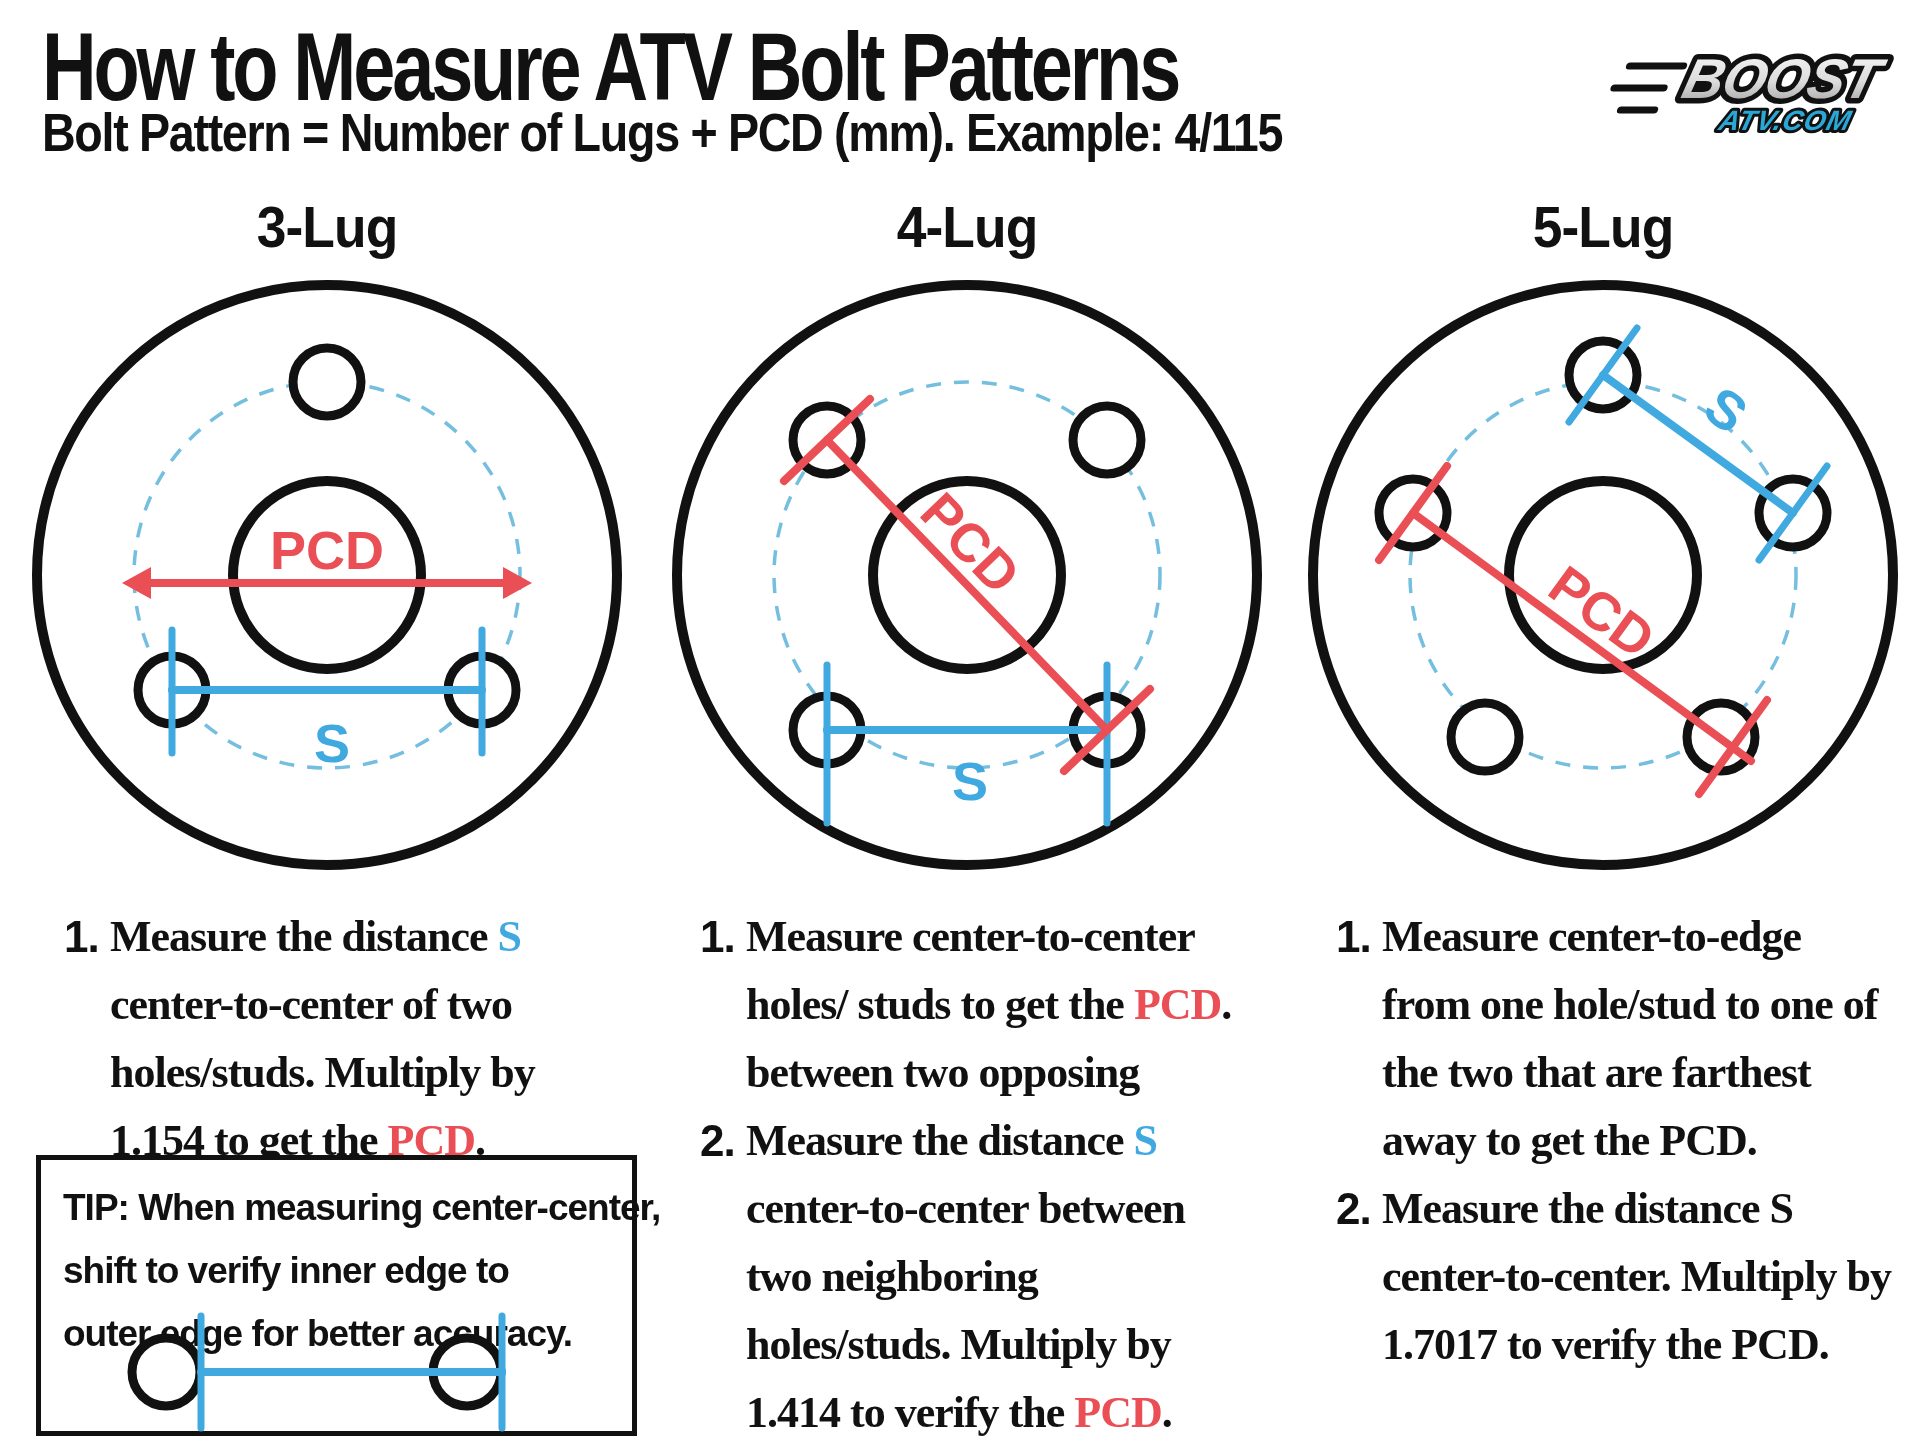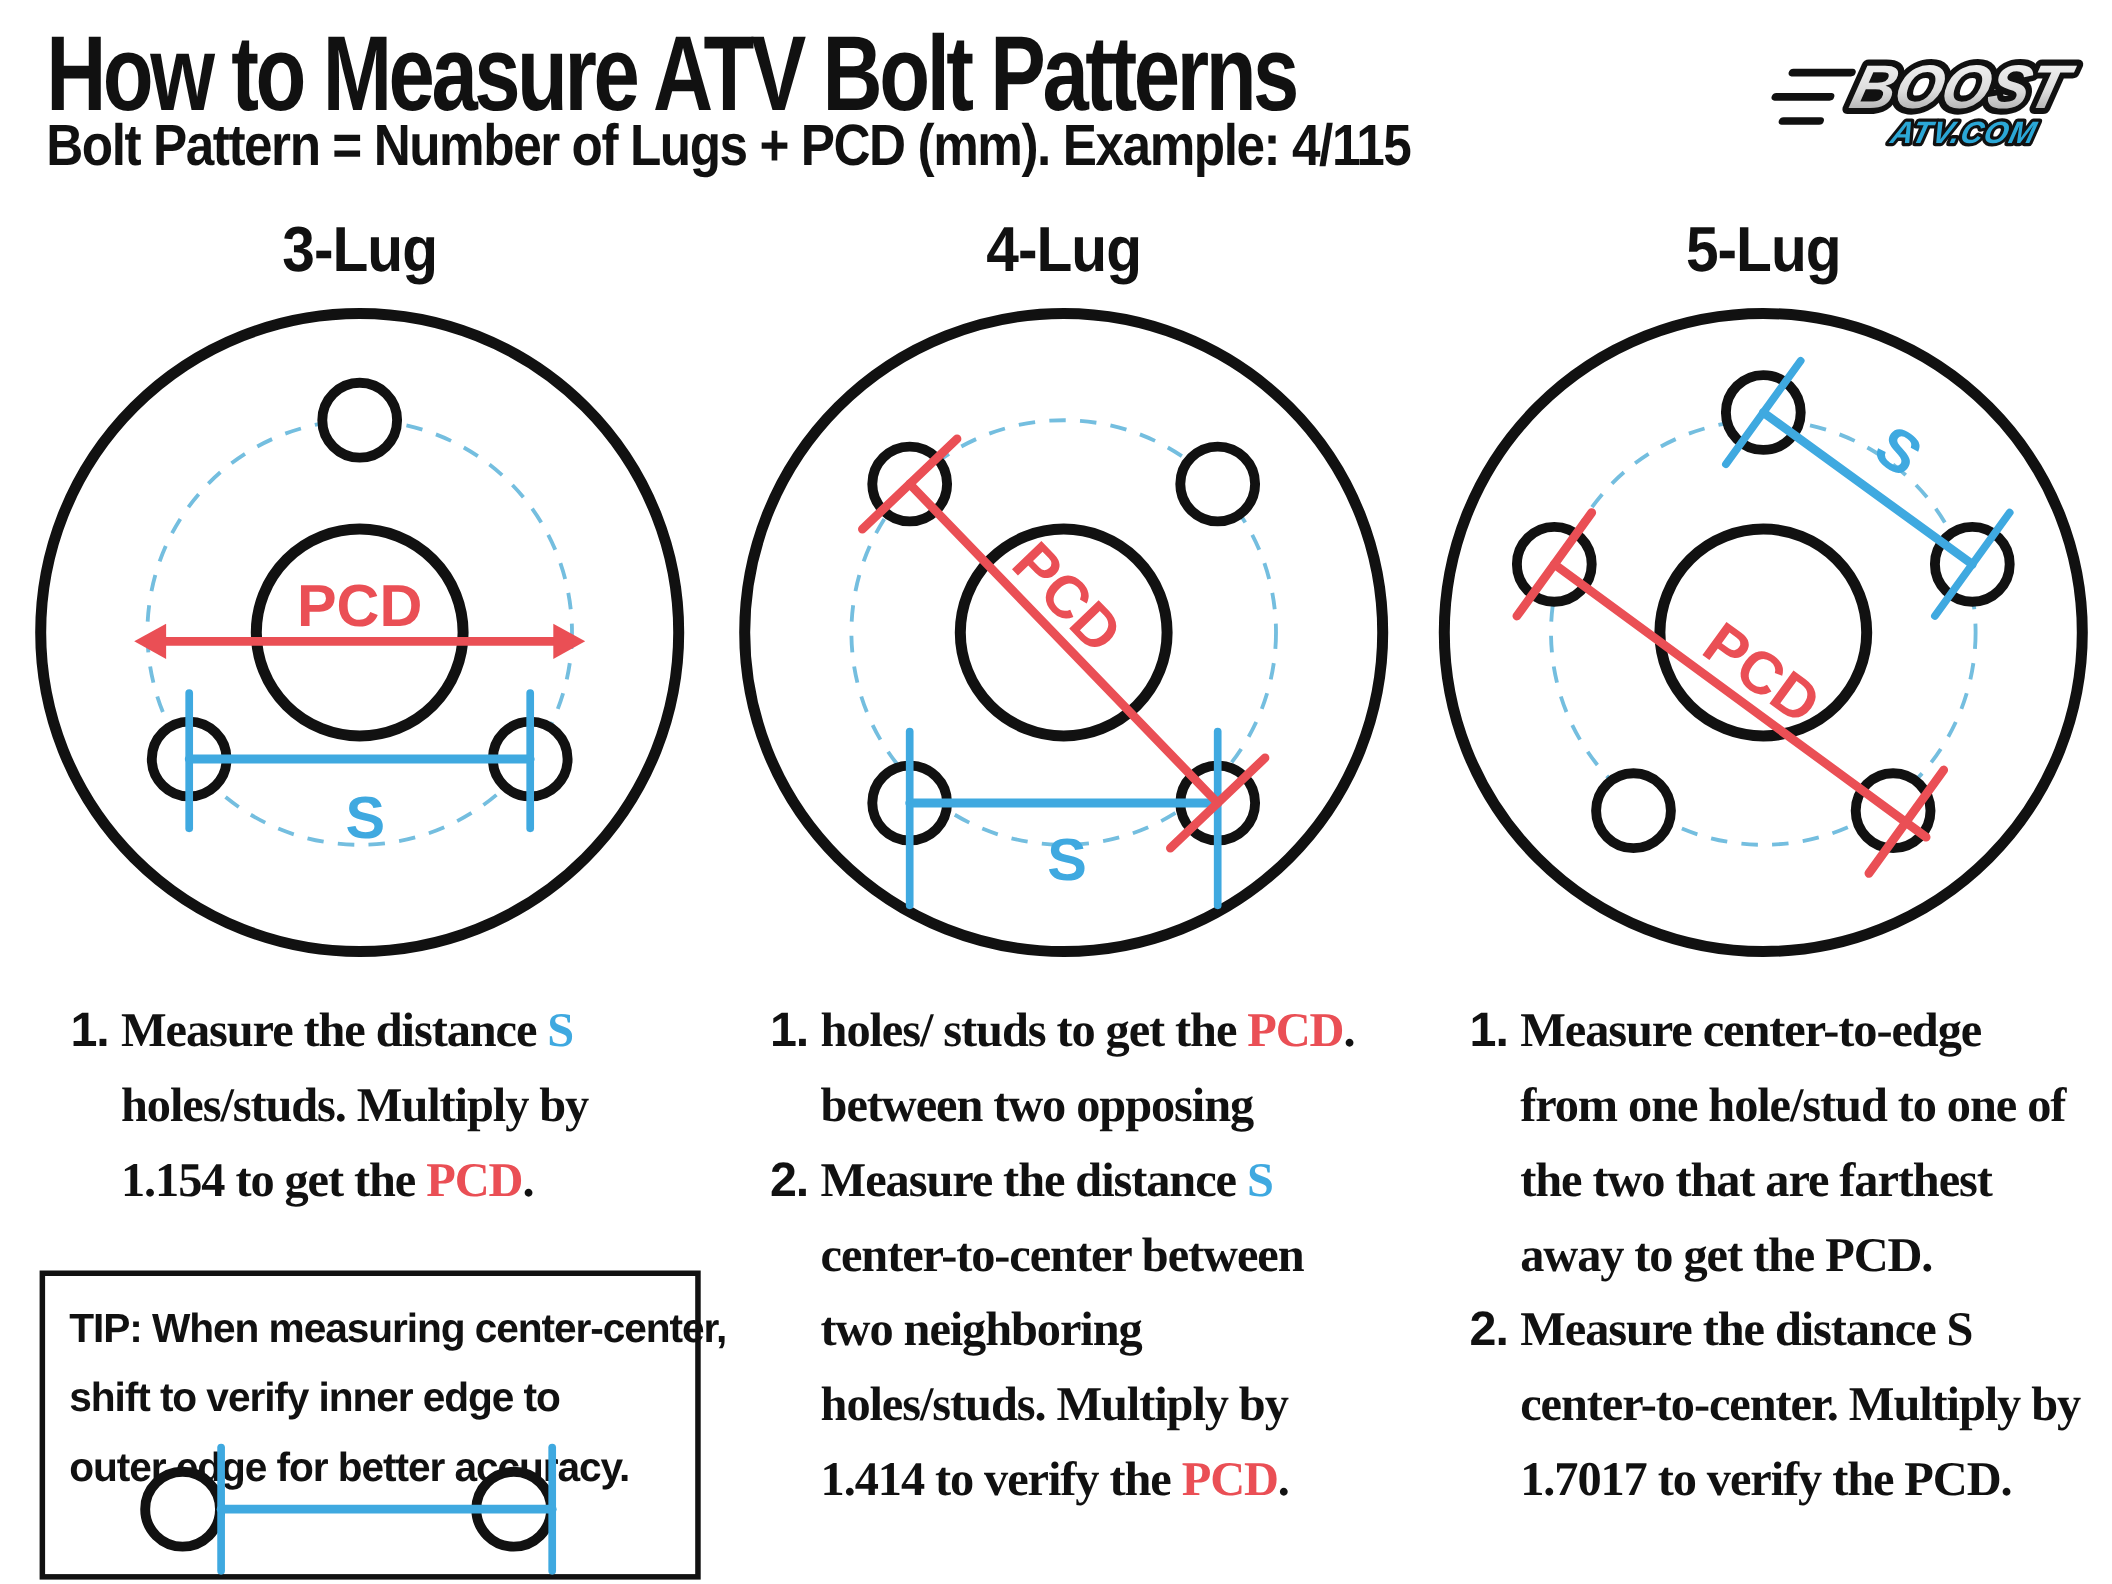--- a/index.html
+++ b/index.html
@@ -191,29 +191,31 @@
   <line class="rline" x1="76" y1="285" x2="144" y2="191"></line>
   <line class="rline" x1="396" y1="519" x2="464" y2="425"></line>
   <text class="dlabel red" transform="translate(288,352) rotate(36)">PCD</text>
 </svg>
 
 <div class="abs instr-col ic-1">
     <div class="item">
       <span class="num">1.</span>
       <div class="itext">
         <div class="iline"><span>Measure the distance </span><span class="c-blue">S</span></div>
+        <div class="iline"><span>center-to-center of two</span></div>
         <div class="iline"><span>holes/studs. Multiply by</span></div>
         <div class="iline"><span>1.154 to get the </span><span class="c-red">PCD</span><span>.</span></div>
       </div>
     </div>
   </div>
 <div class="abs instr-col ic-2">
     <div class="item">
       <span class="num">1.</span>
       <div class="itext">
+        <div class="iline"><span>Measure center-to-center</span></div>
         <div class="iline"><span>holes/ studs to get the </span><span class="c-red">PCD</span><span>.</span></div>
         <div class="iline"><span>between two opposing</span></div>
       </div>
     </div>
     <div class="item">
       <span class="num">2.</span>
       <div class="itext">
         <div class="iline"><span>Measure the distance </span><span class="c-blue">S</span></div>
         <div class="iline"><span>center-to-center between</span></div>
         <div class="iline"><span>two neighboring</span></div>

